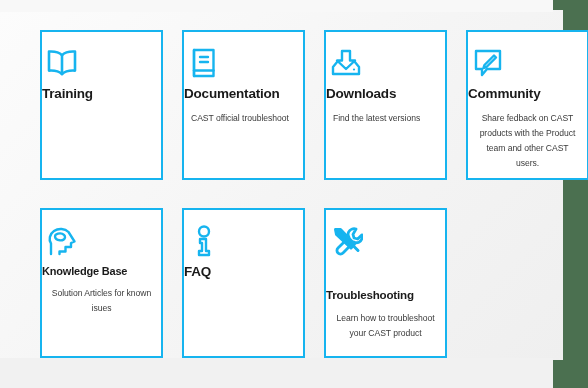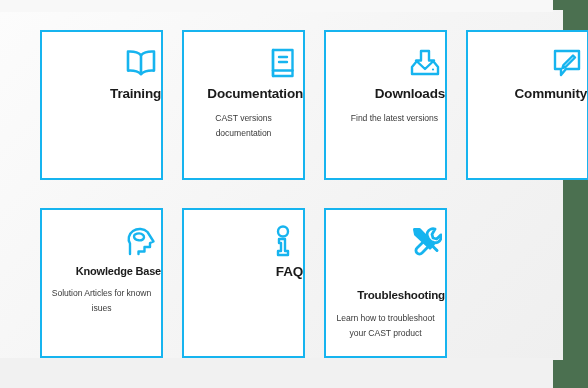--- a/index.html
+++ b/index.html
@@ -70,21 +70,21 @@
     row-gap: 28px;
   }
 
   .card {
     position: relative;
     background: #ffffff;
     border: 2px solid #16b4ef;
     box-sizing: border-box;
     display: flex;
     flex-direction: column;
-    align-items: flex-end;
+    align-items: flex-start;
     padding-top: 11px;
     cursor: pointer;
   }
 
   .card-icon {
     width: 40px;
     height: 40px;
     display: flex;
     align-items: center;
     justify-content: center;
@@ -149,21 +149,21 @@
       <div class="card-icon">
         <svg width="28" height="32" viewBox="0 0 28 32" fill="none" stroke="currentColor" stroke-width="2.4" stroke-linecap="round" stroke-linejoin="round">
           <path d="M4 3 L23.5 3 L23.5 29 L4 29 Z"></path>
           <path d="M4 23.5 L23.5 23.5"></path>
           <path d="M10 10 L18 10"></path>
           <path d="M10 15 L18 15"></path>
           <path d="M4 3 L4 29"></path>
         </svg>
       </div>
       <div class="card-title">Documentation</div>
-      <div class="card-desc">CAST versions documentation</div>
+      <div class="card-desc">CAST official troubleshoot</div>
     </div>
 
     <div class="card">
       <div class="card-icon">
         <svg width="34" height="30" viewBox="0 0 34 30" fill="none" stroke="currentColor" stroke-width="2.4" stroke-linecap="round" stroke-linejoin="round">
           <path d="M13 3 L21 3 L21 12.5 L26 12.5 L17 21 L8 12.5 L13 12.5 Z"></path>
           <path d="M8.5 13.5 L4 19 L4 26 L30 26 L30 19 L25.5 13.5"></path>
           <circle cx="25" cy="21.5" r="1.1" fill="currentColor" stroke="none"></circle>
         </svg>
       </div>
@@ -172,20 +172,21 @@
     </div>
 
     <div class="card">
       <div class="card-icon">
         <svg width="32" height="32" viewBox="0 0 32 32" fill="none" stroke="currentColor" stroke-width="2.4" stroke-linecap="round" stroke-linejoin="round">
           <path d="M4 4 L28 4 L28 22 L15 22 L10 28 L10 22 L4 22 Z"></path>
           <path d="M22 8.5 L12.5 18 L11.5 21 L14.5 20 L24 10.5 Z"></path>
         </svg>
       </div>
       <div class="card-title">Community</div>
+      <div class="card-desc">Share fedback on CAST products with the Product team and other CAST users.</div>
     </div>
 
 
     <div class="card">
       <div class="card-icon">
         <svg width="34" height="32" viewBox="0 0 34 32" fill="none" stroke="currentColor" stroke-width="2.4" stroke-linecap="round" stroke-linejoin="round">
           <path d="M6 29 L6 18.5 C3.5 15 4.5 9 9 6 C13.5 3 20 3.5 23.5 7 L29.5 16.5 L26 18 L26 22 L20.5 22 L20.5 26.5 L14.5 26.5 L14.5 29"></path>
           <path d="M11 9.5 C13.5 8 17 8 19 9.8 C20.5 11.2 20.3 13.6 18.6 14.6 C16.6 15.8 13 15.5 11.2 14 C9.8 12.8 9.6 10.4 11 9.5 Z"></path>
         </svg>
       </div>

